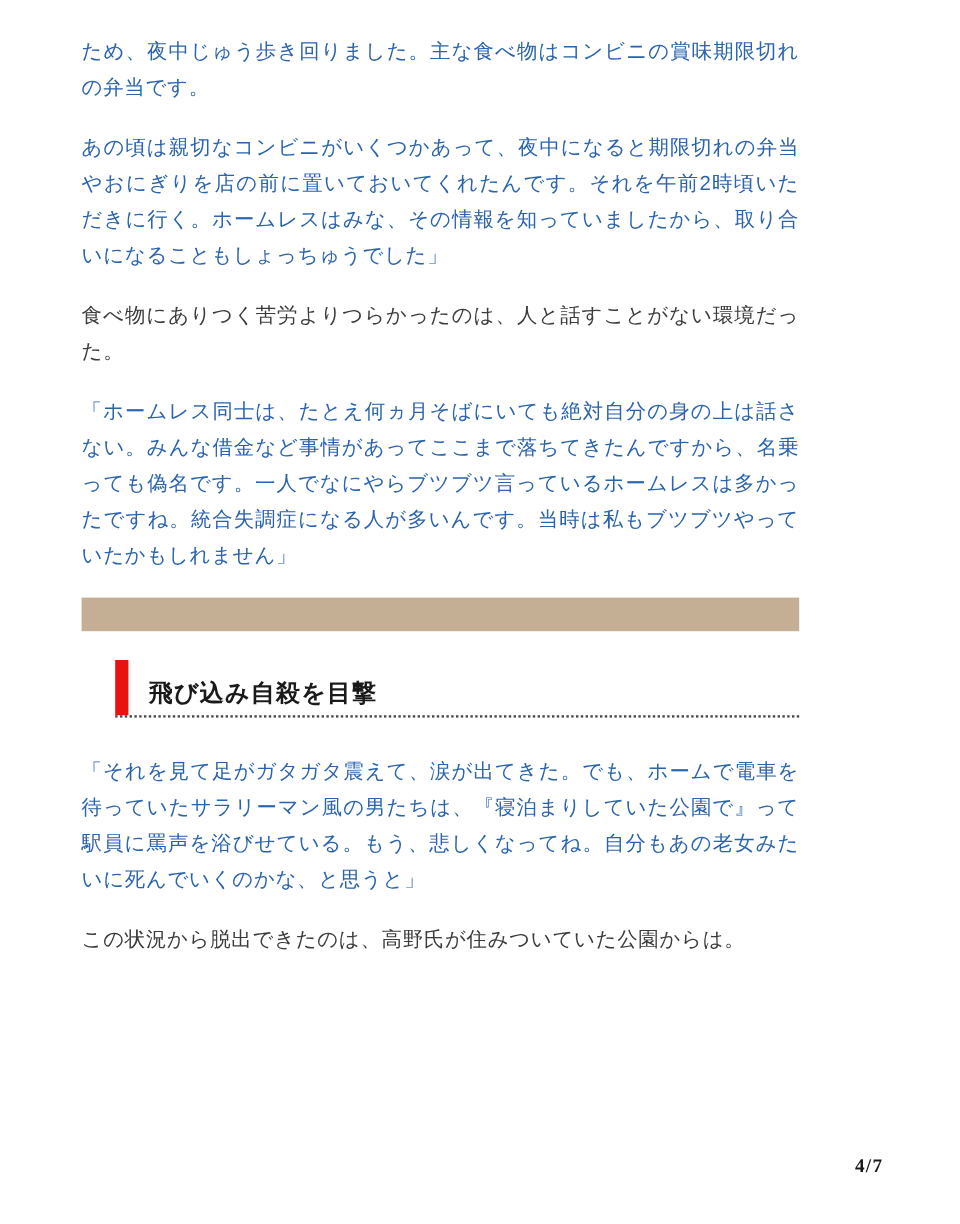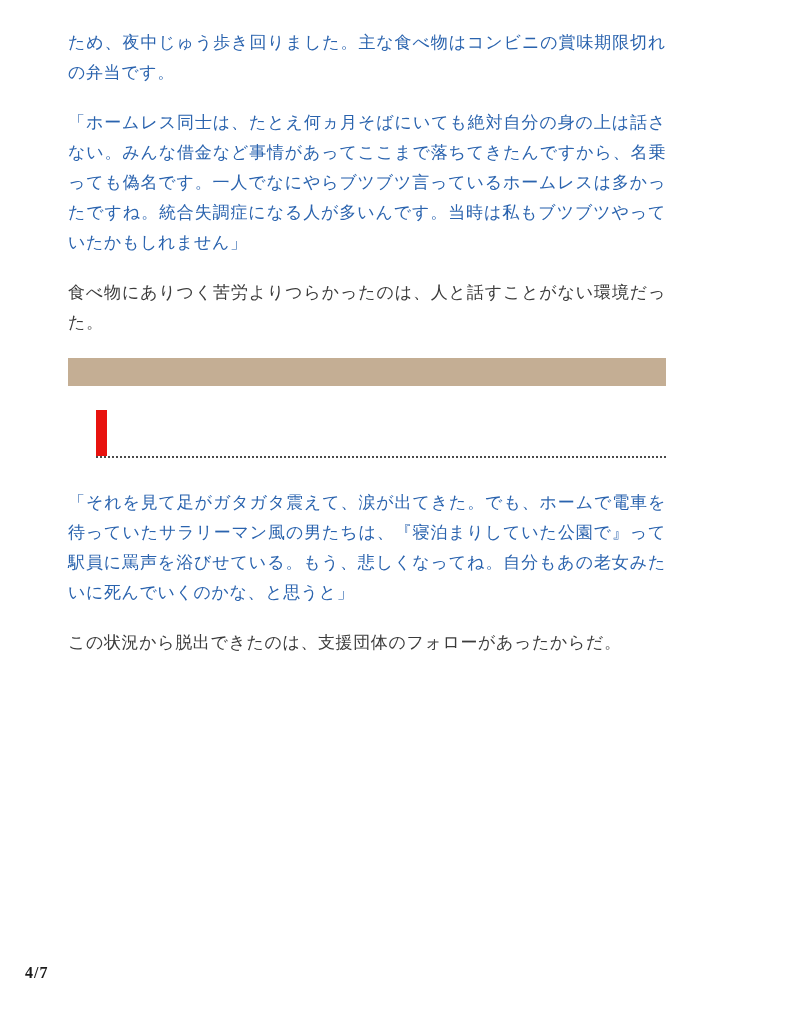--- a/index.html
+++ b/index.html
@@ -57,52 +57,54 @@
     color: #1a1a1a;
     letter-spacing: 1px;
     padding-bottom: 5px;
   }
 
   .page-footer {
     position: absolute;
     left: 0;
     right: 0;
     bottom: 38px;
-    text-align: left;
+    text-align: right;
     padding-left: 25px;
   }
   .page-number {
     font-family: "Liberation Serif", "DejaVu Serif", serif;
     font-weight: bold;
     font-size: 16px;
     color: #1a1a1a;
     letter-spacing: 1px;
   }
 </style>
 </head>
 <body>
 
 <div class="page">
 
   <p class="para quote">ため、夜中じゅう歩き回りました。主な食べ物はコンビニの賞味期限切れの弁当です。</p>
 
+  <p class="para quote">あの頃は親切なコンビニがいくつかあって、夜中になると期限切れの弁当やおにぎりを店の前に置いておいてくれたんです。それを午前2時頃いただきに行く。ホームレスはみな、その情報を知っていましたから、取り合いになることもしょっちゅうでした」</p>
+
+  <p class="para narration">食べ物にありつく苦労よりつらかったのは、人と話すことがない環境だった。</p>
 
   <p class="para quote">「ホームレス同士は、たとえ何ヵ月そばにいても絶対自分の身の上は話さない。みんな借金など事情があってここまで落ちてきたんですから、名乗っても偽名です。一人でなにやらブツブツ言っているホームレスは多かったですね。統合失調症になる人が多いんです。当時は私もブツブツやっていたかもしれません」</p>
-
-  <p class="para narration">食べ物にありつく苦労よりつらかったのは、人と話すことがない環境だった。</p>
 
   <div class="divider-bar"></div>
 
   <h2 class="section-heading">
     <span class="red-accent"></span>
+    <span class="heading-text">飛び込み自殺を目撃</span>
   </h2>
 
 
   <p class="para quote">「それを見て足がガタガタ震えて、涙が出てきた。でも、ホームで電車を待っていたサラリーマン風の男たちは、『寝泊まりしていた公園で』って駅員に罵声を浴びせている。もう、悲しくなってね。自分もあの老女みたいに死んでいくのかな、と思うと」</p>
 
-  <p class="para narration">この状況から脱出できたのは、支援団体のフォローがあったからだ。</p>
+  <p class="para narration">この状況から脱出できたのは、高野氏が住みついていた公園からは。</p>
 
 
   <div class="page-footer">
     <span class="page-number">4/7</span>
   </div>
 
 </div>
 
 </body></html>

